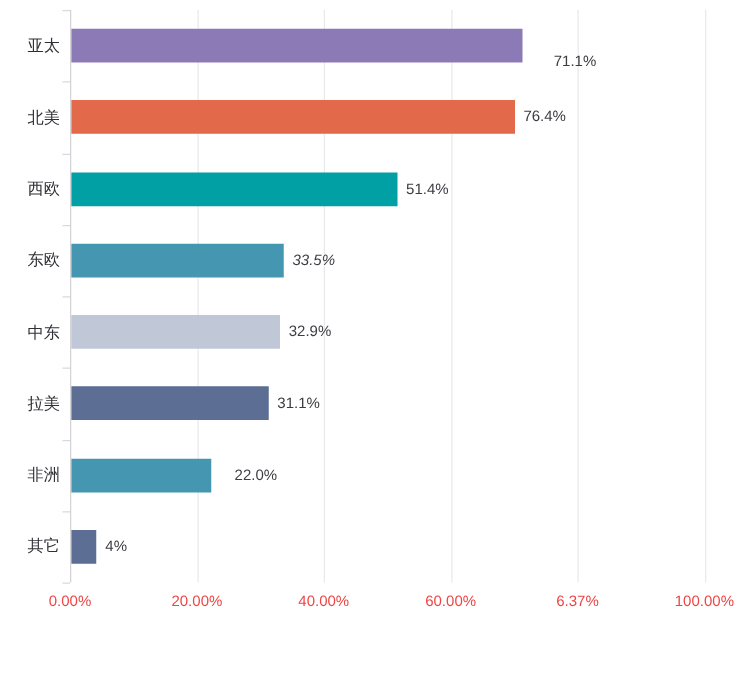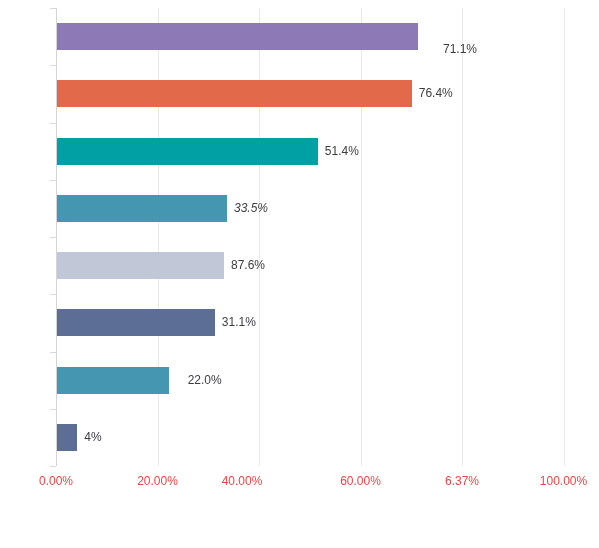--- a/index.html
+++ b/index.html
@@ -110,20 +110,30 @@
     color: #ef4444;
     white-space: nowrap;
     font-family: "Liberation Sans", sans-serif;
   }
 </style>
 </head>
 <body>
 
 <div id="chart-root" style="background: rgb(255, 255, 255);">
 
+  <div class="cat-col">
+    <div class="cat-label" style="top: 19.625px;">亚太</div>
+    <div class="cat-label" style="top: 76.875px;">北美</div>
+    <div class="cat-label" style="top: 134.125px;">西欧</div>
+    <div class="cat-label" style="top: 191.375px;">东欧</div>
+    <div class="cat-label" style="top: 248.625px;">中东</div>
+    <div class="cat-label" style="top: 305.875px;">拉美</div>
+    <div class="cat-label" style="top: 363.125px;">非洲</div>
+    <div class="cat-label" style="top: 420.375px;">其它</div>
+  </div>
 
   <div id="tick-stubs">
       <div class="tick-stub" style="top: 8px;"></div>
       <div class="tick-stub" style="top: 65.25px;"></div>
       <div class="tick-stub" style="top: 122.5px;"></div>
       <div class="tick-stub" style="top: 179.75px;"></div>
       <div class="tick-stub" style="top: 237px;"></div>
       <div class="tick-stub" style="top: 294.25px;"></div>
       <div class="tick-stub" style="top: 351.5px;"></div>
       <div class="tick-stub" style="top: 408.75px;"></div>
@@ -151,39 +161,39 @@
       <div class="band" style="top: 114.5px; width: 507.5px;">
         <div class="bar" style="width: 260.855px; background: rgb(0, 160, 164);"></div>
         <div class="bar-label" style="left: 261.855px;">51.4%</div>
       </div>
       <div class="band" style="top: 171.75px; width: 507.5px;">
         <div class="bar" style="width: 170.012px; background: rgb(69, 150, 176);"></div>
         <div class="bar-label" style="left: 171.012px; font-style: italic;">33.5%</div>
       </div>
       <div class="band" style="top: 229px; width: 507.5px;">
         <div class="bar" style="width: 166.967px; background: rgb(192, 199, 215);"></div>
-        <div class="bar-label" style="left: 167.967px;">87.6%</div>
+        <div class="bar-label" style="left: 167.967px;">32.9%</div>
       </div>
       <div class="band" style="top: 286.25px; width: 507.5px;">
         <div class="bar" style="width: 157.833px; background: rgb(92, 110, 147);"></div>
         <div class="bar-label" style="left: 158.833px;">31.1%</div>
       </div>
       <div class="band" style="top: 343.5px; width: 507.5px;">
         <div class="bar" style="width: 111.65px; background: rgb(69, 150, 176);"></div>
         <div class="bar-label" style="left: 112.65px; padding-left: 19px;">22.0%</div>
       </div>
       <div class="band" style="top: 400.75px; width: 507.5px;">
         <div class="bar" style="width: 20.3px; background: rgb(92, 110, 147);"></div>
         <div class="bar-label" style="left: 21.3px;">4%</div>
       </div>
     </div>
   </div>
 
   <div class="xaxis">
     <div class="xtick" style="left: 56px;">0.00%</div>
     <div class="xtick" style="left: 157.5px;">20.00%</div>
-    <div class="xtick" style="left: 242px;">40.00%</div>
+    <div class="xtick" style="left: 259px;">40.00%</div>
     <div class="xtick" style="left: 360.5px;">60.00%</div>
     <div class="xtick" style="left: 462px;">6.37%</div>
     <div class="xtick" style="left: 563.5px;">100.00%</div>
   </div>
 
 </div>
 
 </body></html>

